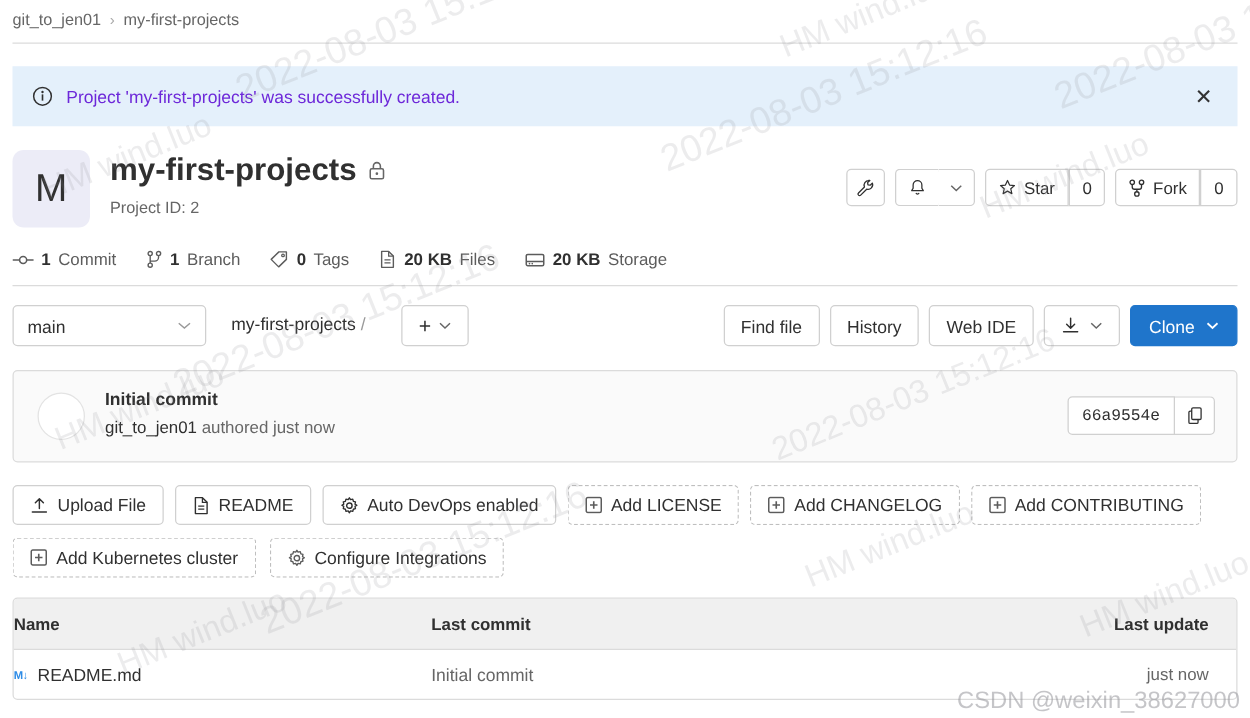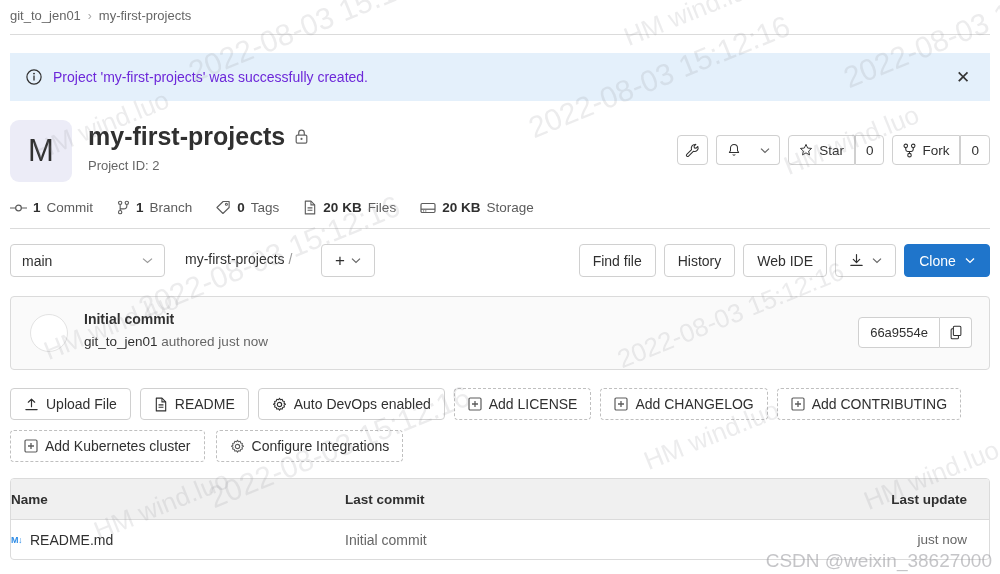--- a/index.html
+++ b/index.html
@@ -192,21 +192,21 @@
   }
   .commit-sub .author { color: #303030; }
   .sha-group {
     position: absolute; right: 17px; top: 20px;
     display: inline-flex; align-items: stretch;
   }
   .sha-val {
     height: 31px; padding: 0 11px;
     border: 1px solid #d0d0d0; border-radius: 4px 0 0 4px;
     background: #fff; display: flex; align-items: center;
-    font-family: Liberation Sans, sans-serif; font-size: 13px; color: #303030;
+    font-family: Liberation Mono, monospace; font-size: 13px; color: #303030;
   }
   .sha-copy {
     width: 32px; height: 31px;
     border: 1px solid #d0d0d0; border-left: none; border-radius: 0 4px 4px 0;
     background: #fff; display: flex; align-items: center; justify-content: center;
     cursor: pointer;
   }
 
   
   .quick {

